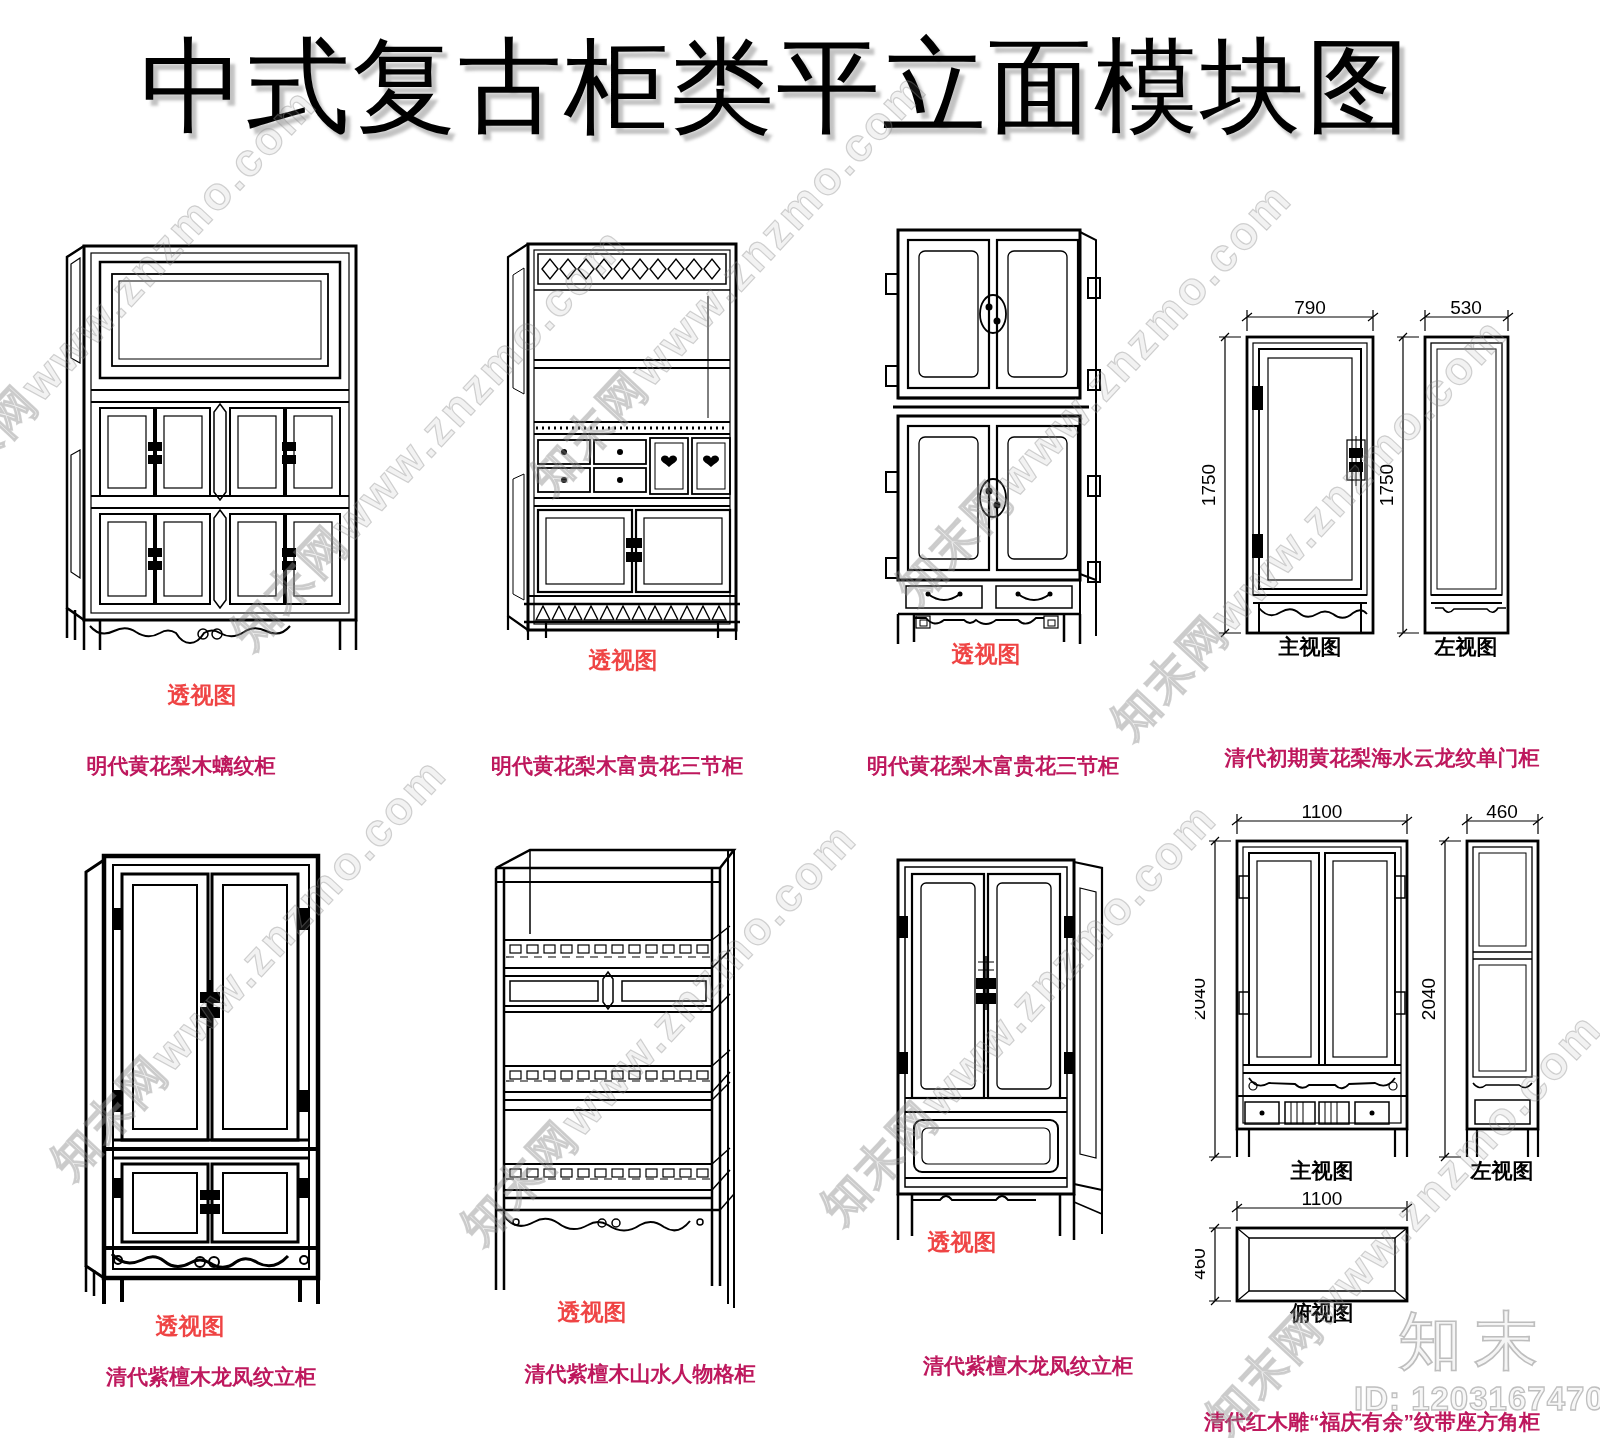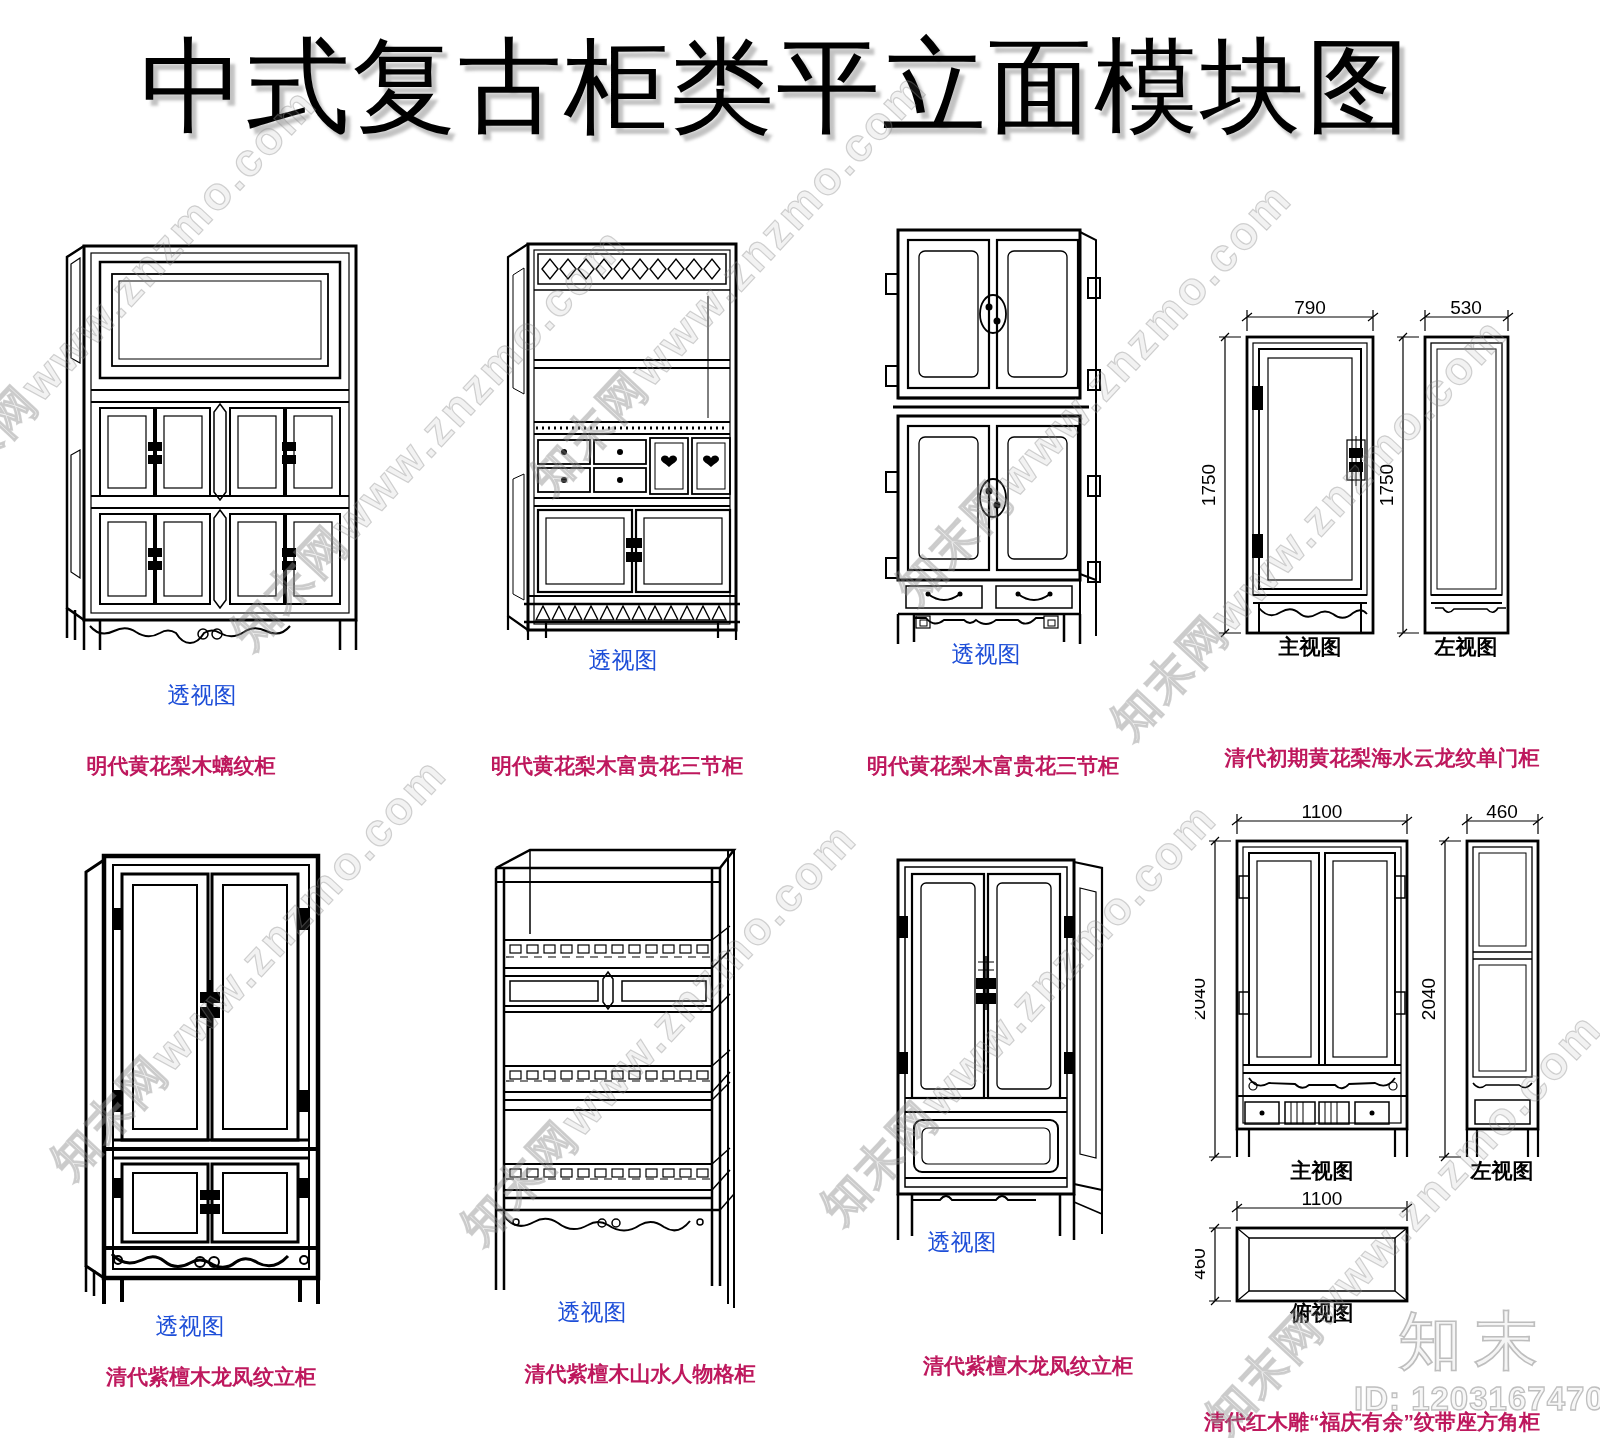--- a/index.html
+++ b/index.html
@@ -3,22 +3,22 @@
 <meta charset="utf-8">
 <style>
   html,body{margin:0;padding:0;}
   body{width:1600px;height:1438px;position:relative;background:#fff;overflow:hidden;
        font-family:"Liberation Sans","DejaVu Sans",sans-serif;}
   .title{position:absolute;left:140px;top:18px;width:1220px;text-align:right;
          font-family:"Liberation Serif","DejaVu Serif",serif;font-size:104px;font-weight:400;
          color:#000;letter-spacing:2px;white-space:nowrap;
          text-shadow:5px 6px 3px rgba(120,120,120,.45);z-index:2;}
   .mod-svg{position:absolute;z-index:2;}
-  .viewlabel{position:absolute;transform:translateX(-50%);font-size:23px;font-weight:400;
-             color:#1d4ed8;white-space:nowrap;z-index:2;}
+  .viewlabel{position:absolute;transform:translateX(-50%);font-size:23px;font-weight:700;
+             color:#ef4444;white-space:nowrap;z-index:2;}
   .caption{position:absolute;transform:translateX(-50%);font-size:21px;font-weight:700;
            color:#be185d;white-space:nowrap;z-index:2;}
   .wm{position:absolute;white-space:nowrap;font-weight:700;font-size:46px;letter-spacing:3px;
       color:rgba(150,150,150,.12);-webkit-text-stroke:1.2px rgba(140,140,140,.38);
       transform:rotate(-47deg);transform-origin:left center;z-index:3;pointer-events:none;}
   .brand-logo{position:absolute;left:1398px;top:1298px;font-size:64px;font-weight:400;
       letter-spacing:12px;color:rgba(190,190,190,.15);
       -webkit-text-stroke:1.6px rgba(170,170,170,.75);z-index:4;white-space:nowrap;}
   .brand-id{position:absolute;left:1354px;top:1380px;font-size:33px;font-weight:700;
       letter-spacing:1px;color:rgba(190,190,190,.12);

